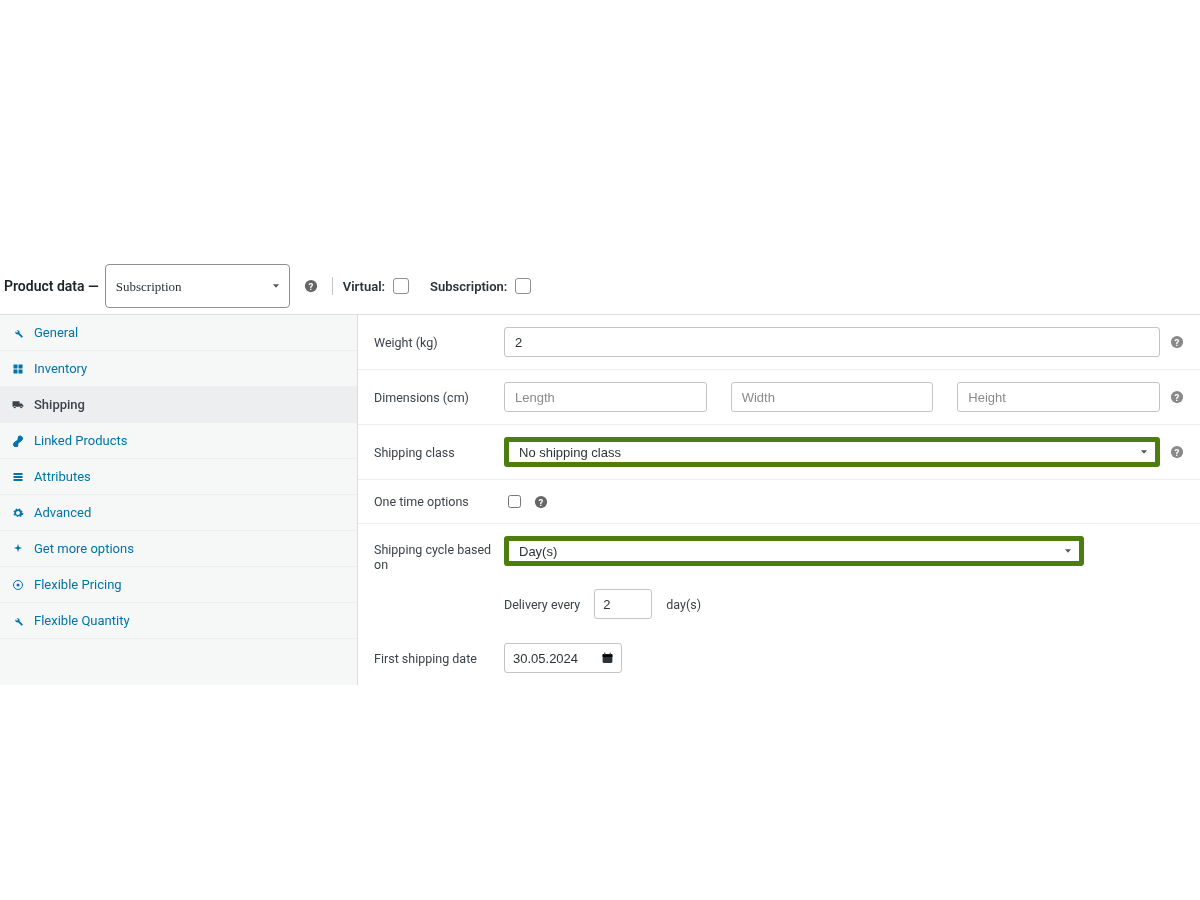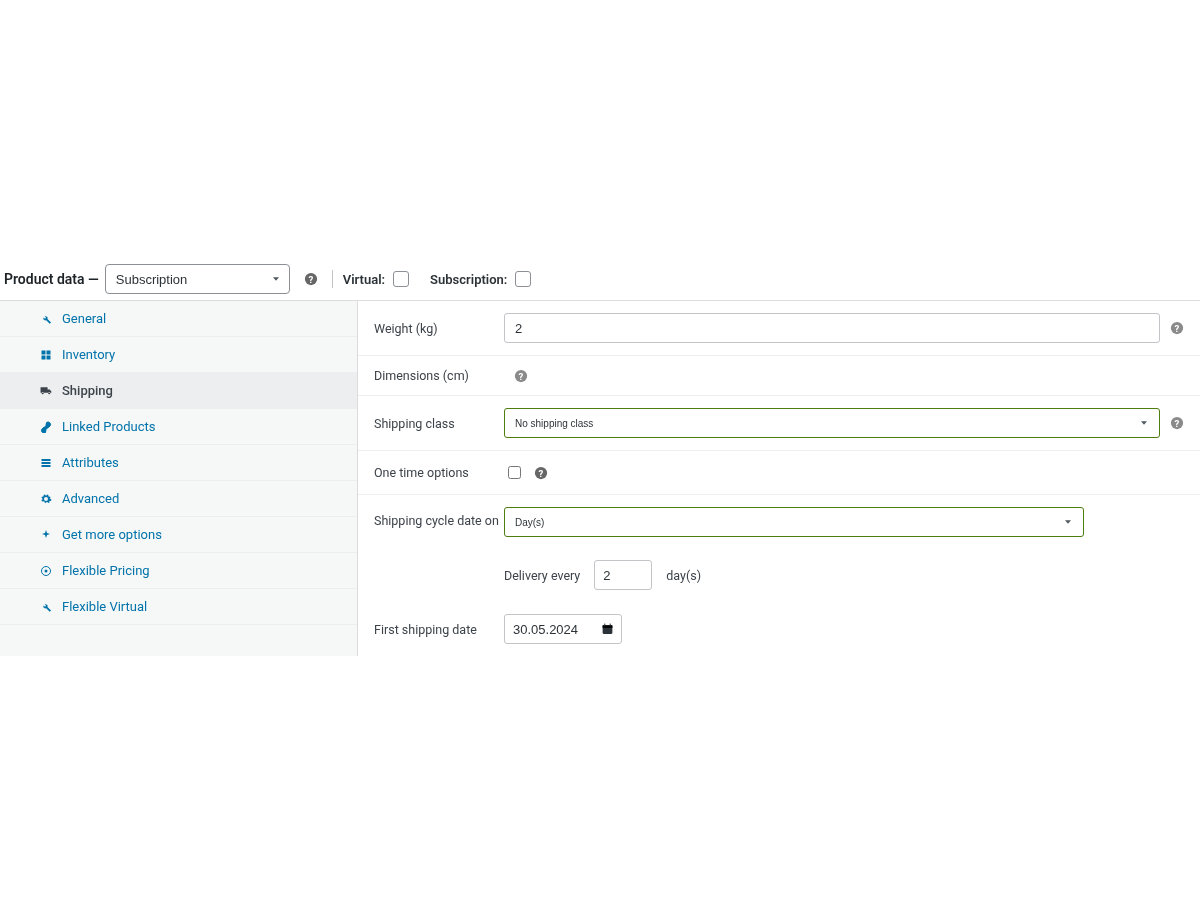--- a/index.html
+++ b/index.html
@@ -15,22 +15,23 @@
   }
   .pd-header .title {
     font-weight: 600; font-size: 14px; color: #1d2327; padding-right: 6px;
   }
   .pd-header .sel-wrap {
     position: relative; display: inline-block;
   }
   .pd-header select.product-type {
     appearance: none; -webkit-appearance: none;
     border: 1px solid #8c8f94; border-radius: 4px; background: #fff;
-    height: 30px; padding: 0 30px 0 10px; font-size: 13px; min-width: 185px;
+    height: 44px; padding: 0 30px 0 10px; font-size: 13px; min-width: 185px;
     color: #2c3338;
+    font-family: Liberation Serif, serif;
   }
   .pd-header .sel-wrap .chev {
     position: absolute; right: 8px; top: 50%; transform: translateY(-50%);
     pointer-events: none; color: #50575e;
   }
   .pd-header .help {
     margin: 0 14px; color: #666; display:inline-flex;
   }
   .pd-header .vsep { width:1px; height:18px; background:#c3c4c7; margin:0 10px 0 0;}
   .pd-header .opt { display:flex; align-items:center; margin-right:18px; font-size:13px; }
@@ -42,21 +43,21 @@
   .pd-body { display:flex; border-bottom:1px solid #fff; }
   .tabs {
     width: 358px; background:#f6f7f7; border-right:1px solid #dcdcde;
     padding:0; margin:0; list-style:none;
   }
   .tabs li {
     border-bottom:1px solid #eee;
   }
   .tabs li a {
     display:flex; align-items:center; gap:8px;
-    padding: 10px 12px; color:#0073aa; text-decoration:none; font-size:13px;margin-left:28px;
+    padding: 10px 12px; color:#0073aa; text-decoration:none; font-size:13px;
   }
   .tabs li.active { background:#eceef0; }
   .tabs li.active a { color:#3c434a; font-weight:500; }
   .tab-icon { width:14px; display:inline-flex; color:inherit; }
   .tabs li.active .tab-icon { color:#3c434a; }
 
   .panel { flex:1; min-width:0; }
   .form-row {
     display:flex; align-items:center; padding:12px 16px; border-bottom:1px solid #eee;
   }
@@ -70,22 +71,22 @@
   }
   input.txt::placeholder { color:#8a8a8a; }
   input.txt.small { width:58px; text-align:left; padding:0 8px; }
 
   .dim-group { display:flex; gap:24px; flex:1; }
   .dim-group input.txt { flex:1; }
 
   .select-wrap { position:relative; flex:1; }
   select.wp {
     appearance:none; -webkit-appearance:none; width:100%;
-    height:30px; border:1px solid #4d7c0f; border-radius:3px; background:#fff;
-    padding:0 30px 0 10px; font-size:10px; color:#2c3338;
+    height:30px; border:5px solid #4d7c0f; border-radius:3px; background:#fff;
+    padding:0 30px 0 10px; font-size:13px; color:#2c3338;
   }
   .select-wrap .chev {
     position:absolute; right:10px; top:50%; transform:translateY(-50%); color:#50575e; pointer-events:none;
   }
 
   .sub-row { display:flex; align-items:center; gap:14px; margin-top:12px; }
   .sub-row .sublbl { font-size:12.5px; color:#3c434a; }
   .sub-row .unit { font-size:12.5px; color:#3c434a; }
 
   .date-wrap { position:relative; display:inline-block; }
@@ -216,21 +217,21 @@
       <span>Flexible Pricing</span>
     </a>
       </li>
     <li>
         <a href="#">
       <span class="tab-icon">
             <svg width="12" height="12" viewBox="0 0 24 24">
               <path fill="currentColor" d="M22 19l-7-7c.6-1.5.3-3.3-.9-4.5-1.3-1.3-3.3-1.6-4.9-.8l2.9 2.9-2.1 2.1L7.1 8.8c-.8 1.6-.5 3.6.8 4.9 1.2 1.2 3 1.5 4.5.9l7 7 2.6-2.6z"></path>
             </svg>
           </span>
-      <span>Flexible Virtual</span>
+      <span>Flexible Quantity</span>
     </a>
       </li>
   </ul>
 
   <div class="panel">
 
     <div class="form-row">
       <div class="lbl">Weight (kg)</div>
       <div class="ctl">
         <input class="txt" value="2" style="">
@@ -238,20 +239,27 @@
       <span class="help-tip">
         <svg width="14" height="14" viewBox="0 0 16 16">
             <circle cx="8" cy="8" r="7" fill="#8a8a8a"></circle>
             <text x="8" y="12" text-anchor="middle" font-size="11" font-weight="bold" fill="#fff">?</text>
           </svg>
       </span>
     </div>
 
     <div class="form-row">
       <div class="lbl">Dimensions (cm)</div>
+      <div class="ctl">
+        <div class="dim-group">
+          <input class="txt" placeholder="Length" style="">
+          <input class="txt" placeholder="Width" style="">
+          <input class="txt" placeholder="Height" style="">
+        </div>
+      </div>
       <span class="help-tip">
         <svg width="14" height="14" viewBox="0 0 16 16">
             <circle cx="8" cy="8" r="7" fill="#8a8a8a"></circle>
             <text x="8" y="12" text-anchor="middle" font-size="11" font-weight="bold" fill="#fff">?</text>
           </svg>
       </span>
     </div>
 
     <div class="form-row">
       <div class="lbl">Shipping class</div>
@@ -282,21 +290,21 @@
         <span style="display:inline-flex;">
           <svg width="14" height="14" viewBox="0 0 16 16">
               <circle cx="8" cy="8" r="7" fill="#666"></circle>
               <text x="8" y="12" text-anchor="middle" font-size="11" font-weight="bold" fill="#fff">?</text>
             </svg>
         </span>
       </div>
     </div>
 
     <div class="form-row noborder" style="align-items:flex-start;">
-      <div class="lbl" style="padding-top:6px;">Shipping cycle date on</div>
+      <div class="lbl" style="padding-top:6px;">Shipping cycle based on</div>
       <div class="ctl" style="flex-direction:column; align-items:stretch; gap:11px; max-width:580px;">
         <div class="select-wrap">
           <select class="wp">
             <option>Day(s)</option>
           </select>
           <span class="chev">
               <svg width="12" height="12" viewBox="0 0 20 20">
                 <path fill="currentColor" d="M5 7l5 6 5-6z"></path>
               </svg>
             </span>

